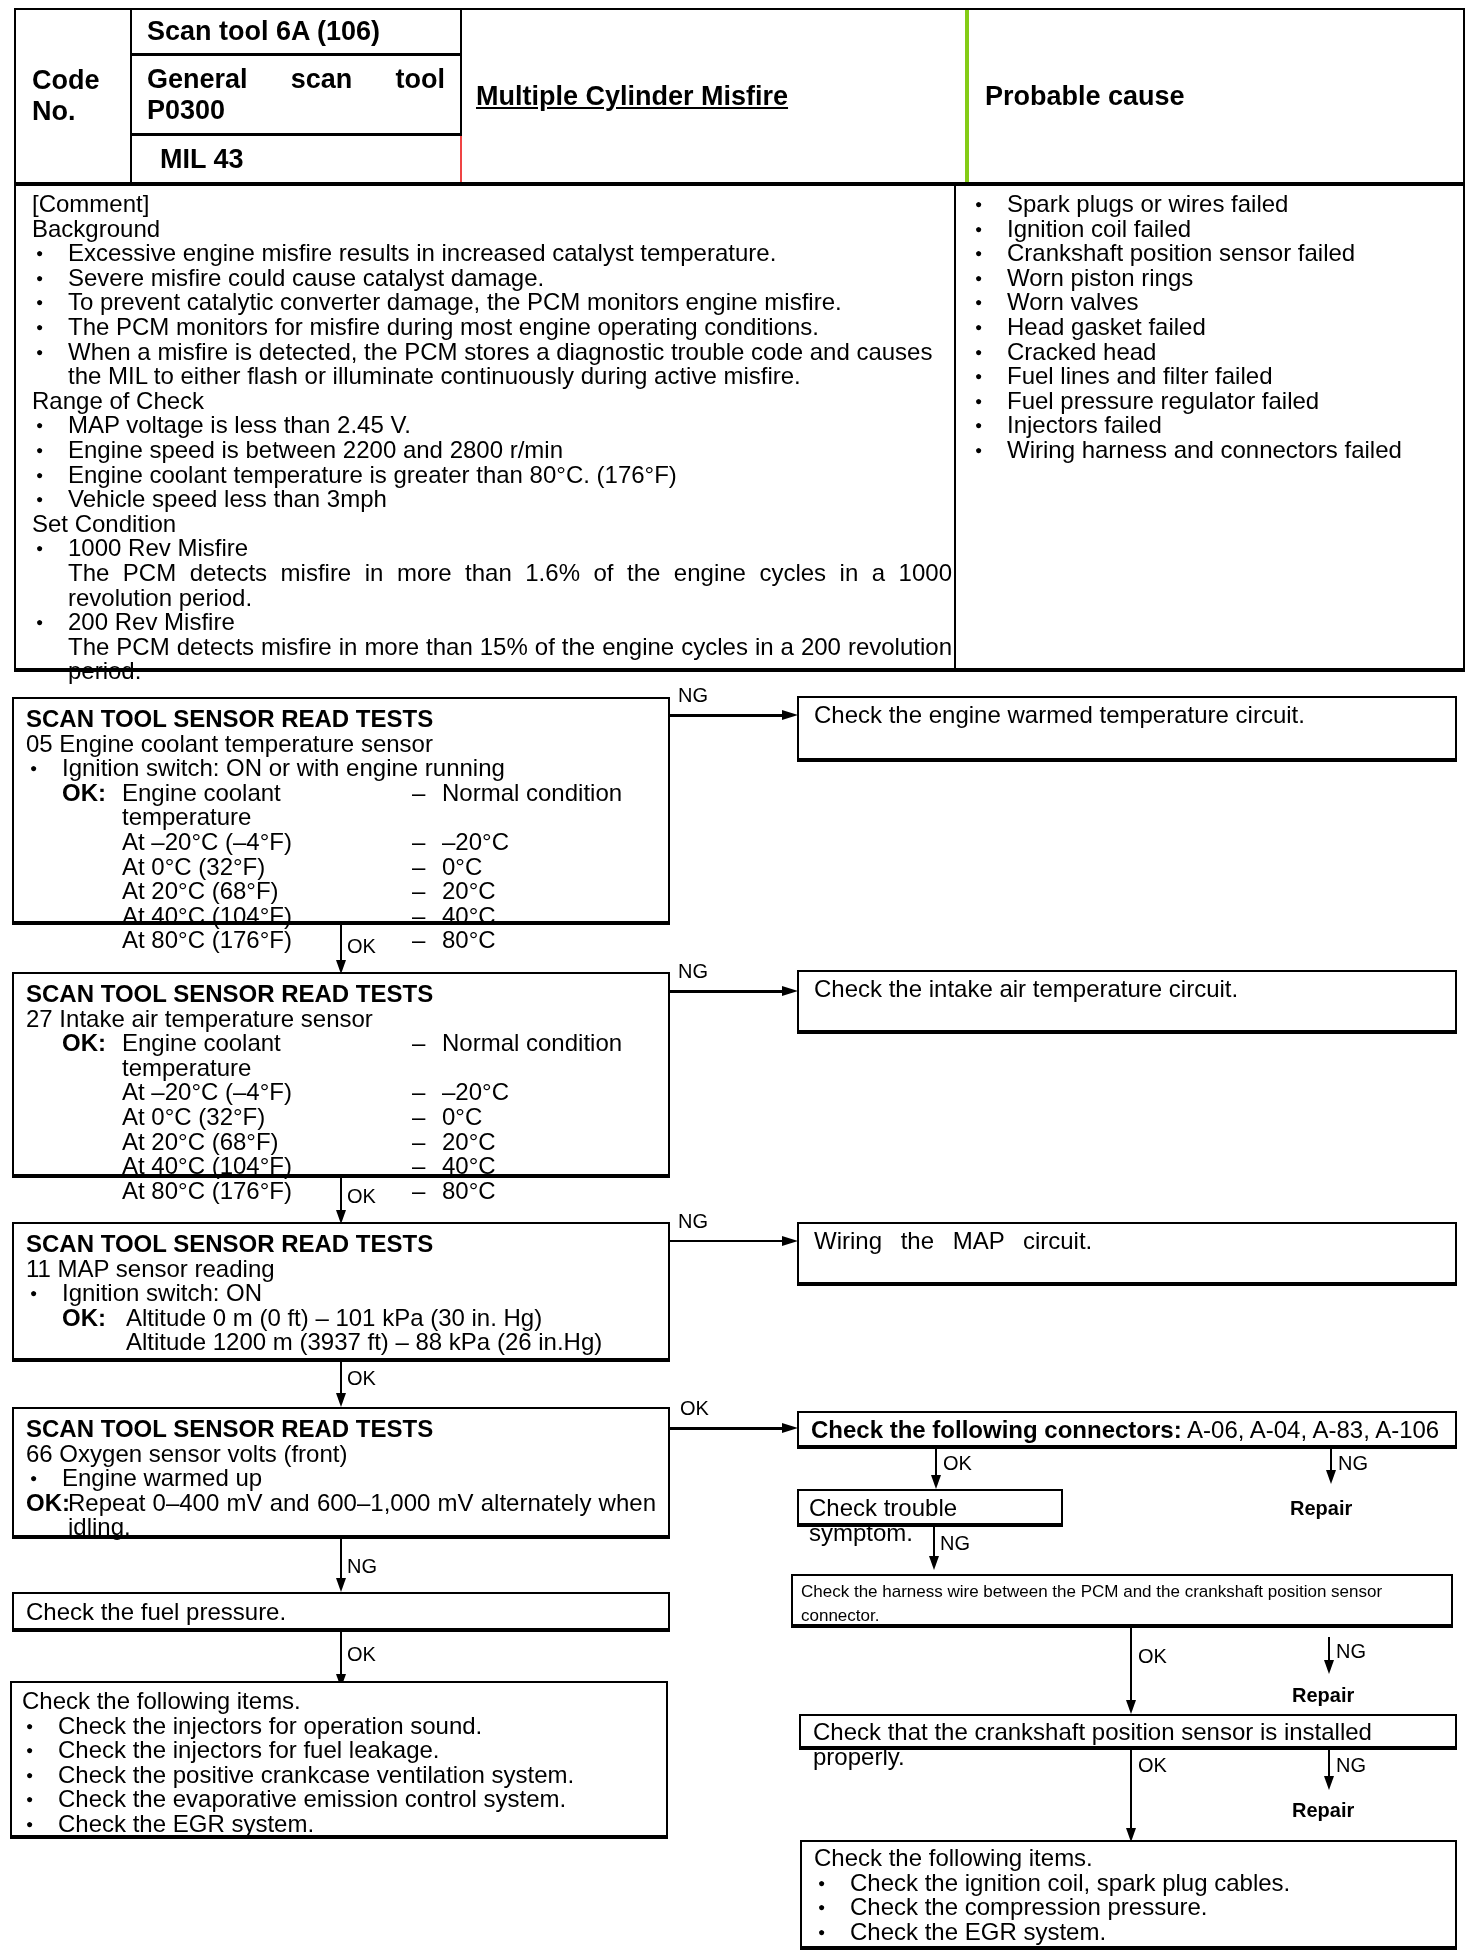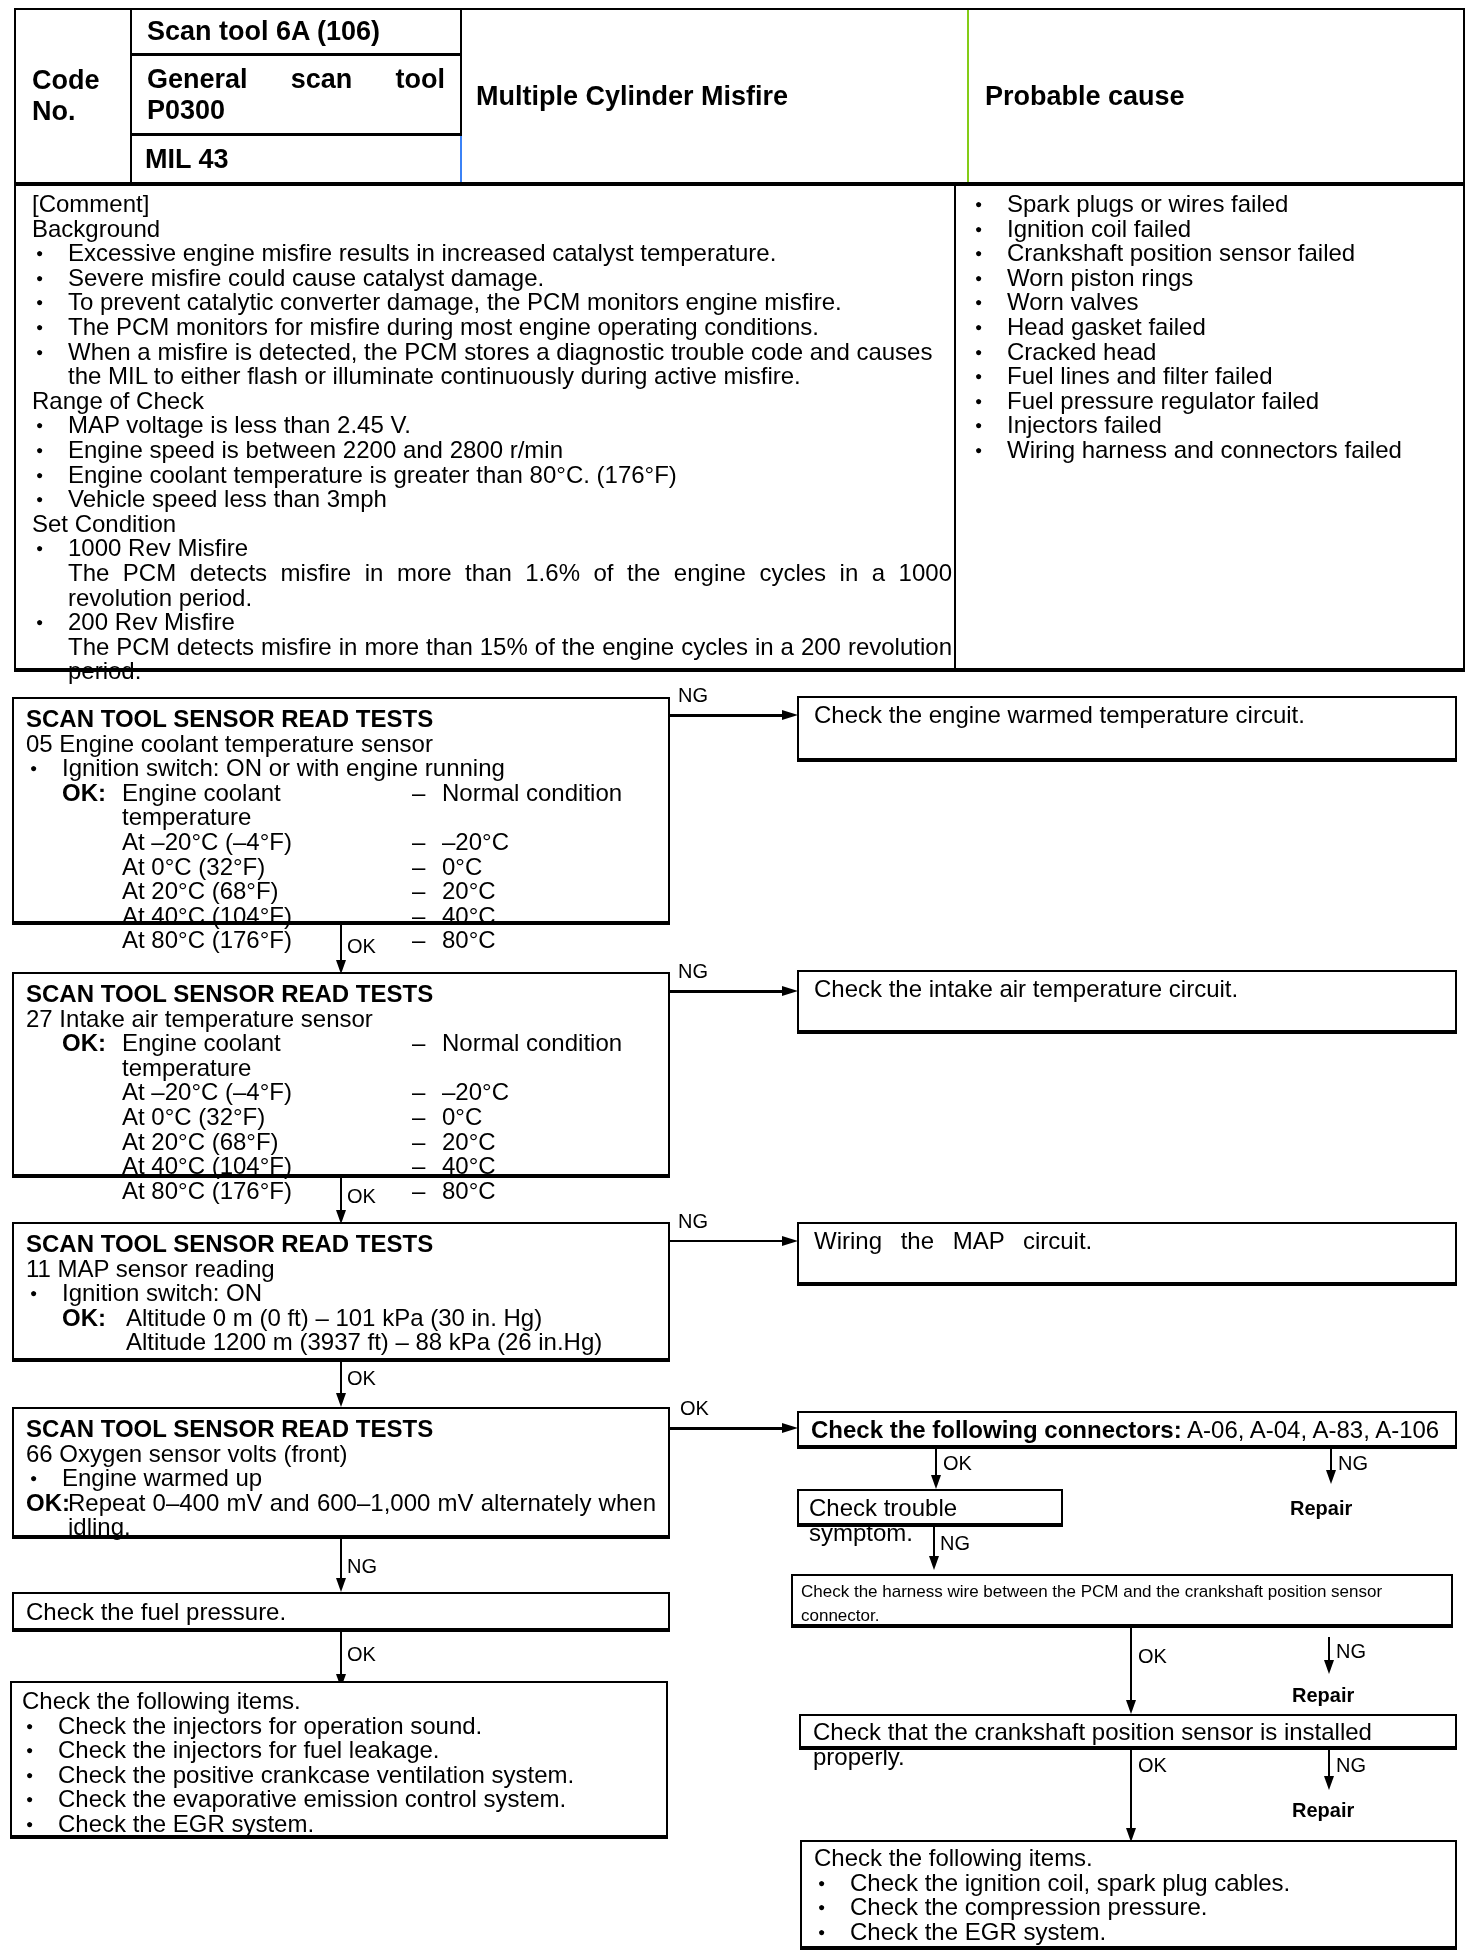--- a/index.html
+++ b/index.html
@@ -30,24 +30,24 @@
 <div class="abs" style="left:14px; top:8px; width:1451px; height:178px; border:2px solid #000; border-bottom-width:4px;">
   <div class="hdr-cell" style="left:0; top:0; width:116px; height:172px; padding-left:16px; line-height:31px; border-right:2px solid #000;">
     <span style="width:80px;">Code No.</span>
   </div>
   <div class="hdr-cell" style="left:116px; top:0; width:330px; height:46px; padding-left:15px; border-bottom:3px solid #000; border-right:2px solid #000;">
     <span>Scan tool 6A (106)</span>
   </div>
   <div class="hdr-cell" style="left:116px; top:46px; width:330px; height:80px; padding:0 15px; line-height:31px; border-bottom:3px solid #000; border-right:2px solid #000; text-align:justify;">
     <span style="word-spacing:14px;">General scan tool P0300</span>
   </div>
-  <div class="hdr-cell" style="left:116px; top:126px; width:330px; height:46px; padding-left:13px; border-right:2px solid #3b82f6;">
+  <div class="hdr-cell" style="left:116px; top:126px; width:330px; height:46px; padding-left:28px; border-right:2px solid #ef4444;">
     <span>MIL 43</span>
   </div>
-  <div class="hdr-cell" style="left:446px; top:0; width:507px; height:172px; padding-left:14px; border-right:2px solid #84cc16;">
+  <div class="hdr-cell" style="left:446px; top:0; width:507px; height:172px; padding-left:14px; border-right:4px solid #84cc16;text-decoration:underline;">
     <span>Multiple Cylinder Misfire</span>
   </div>
   <div class="hdr-cell" style="left:953px; top:0; width:494px; height:172px; padding-left:16px;">
     <span>Probable cause</span>
   </div>
 </div>
 
 <div class="abs" style="left:14px; top:186px; width:1451px; height:486px; border:2px solid #000; border-top:none; border-bottom-width:4px;">
   <div class="abs txt" style="left:16px; top:6px; width:920px;">
     <div>[Comment]</div>

